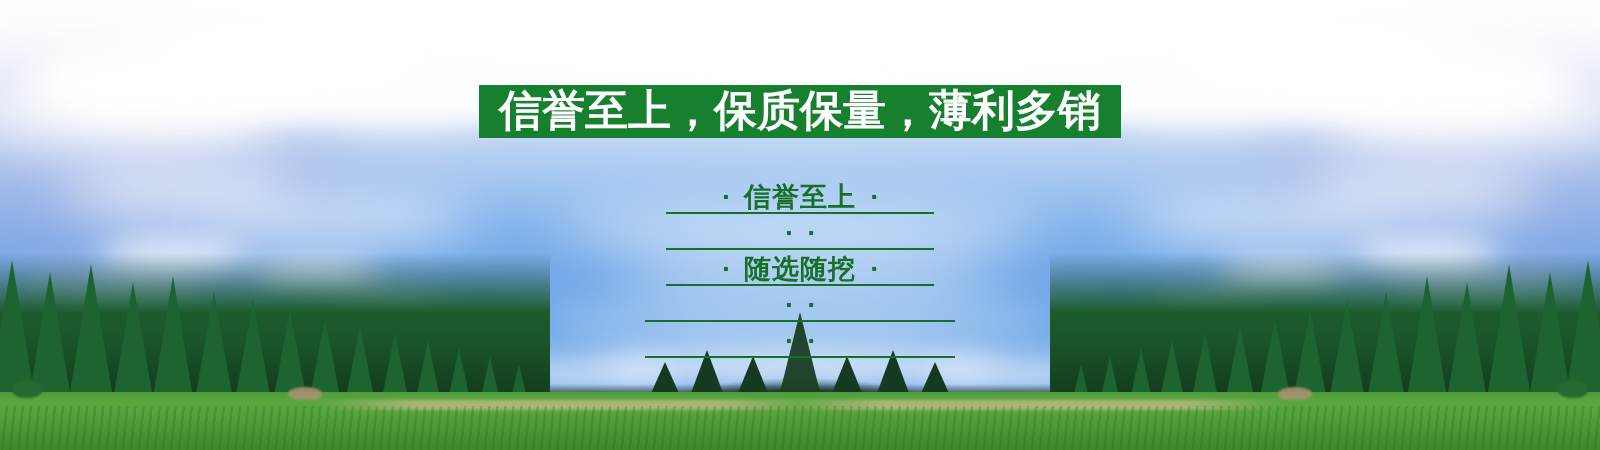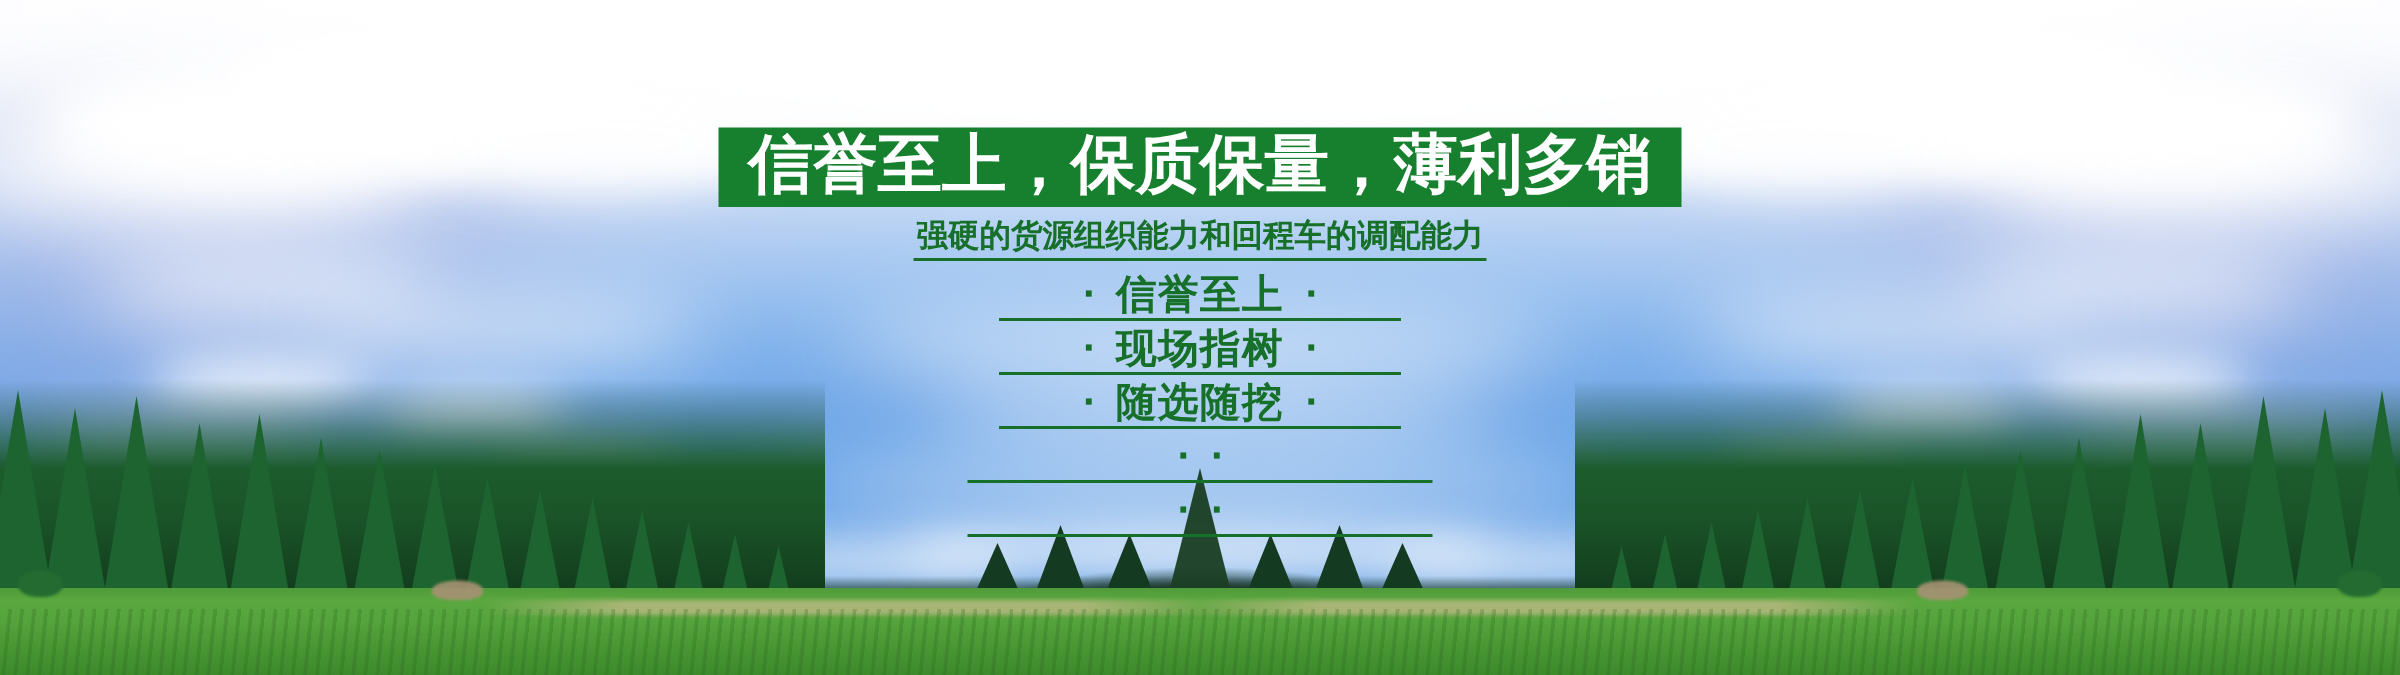--- a/index.html
+++ b/index.html
@@ -412,34 +412,32 @@
   <div class="rock" style="left:1278px; bottom:50px; width:34px; height:13px;"></div>
   <div class="bush" style="left:12px;   bottom:52px; width:30px; height:18px;"></div>
   <div class="bush" style="left:1558px; bottom:52px; width:30px; height:18px;"></div>
 
   <div class="content">
 
     <div class="title-bar">
       <span class="title-text">信誉至上，保质保量，薄利多销</span>
     </div>
 
-    <div class="subtitle">强硬的货源组织能力和回程车的调配能力</div>
 
     <div class="features">
 
       <div class="feature-row">
         <span class="dot">·</span>
         <span class="feature-label">信誉至上</span>
         <span class="dot">·</span>
         <span class="rule" style="width:268px;"></span>
       </div>
 
       <div class="feature-row">
         <span class="dot">·</span>
-        <span class="feature-label">现场指树</span>
         <span class="dot">·</span>
         <span class="rule" style="width:268px;"></span>
       </div>
 
       <div class="feature-row">
         <span class="dot">·</span>
         <span class="feature-label">随选随挖</span>
         <span class="dot">·</span>
         <span class="rule" style="width:268px;"></span>
       </div>

